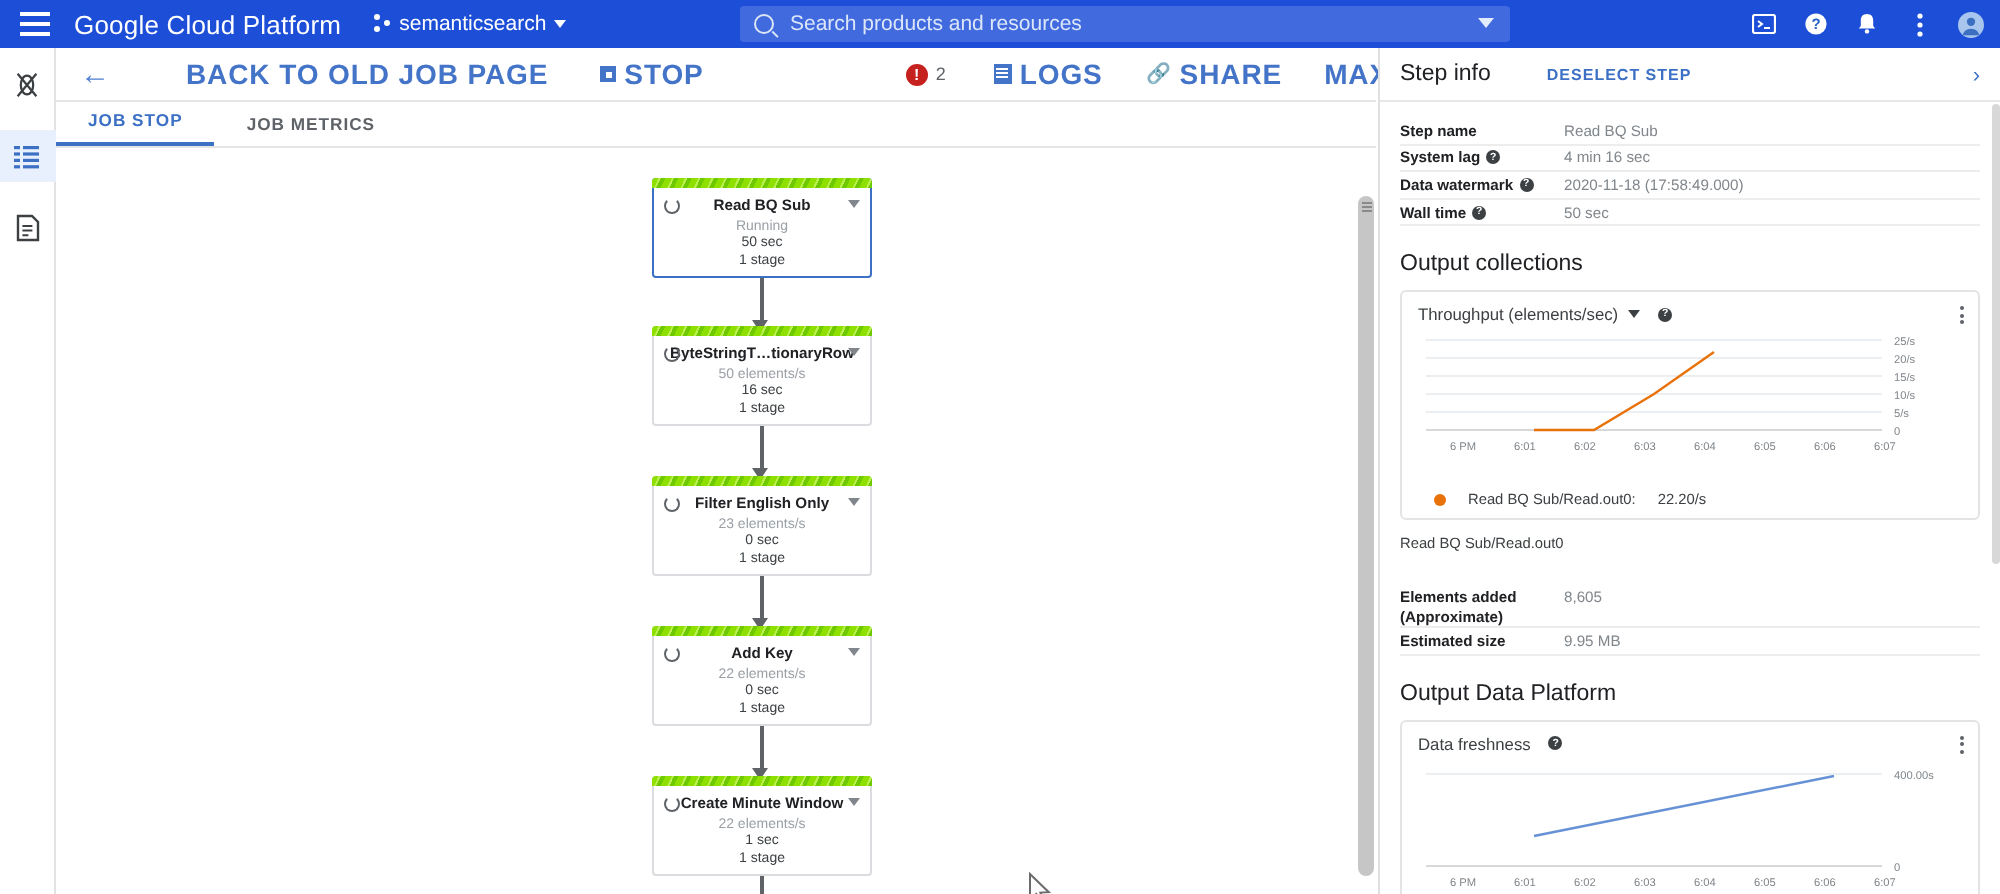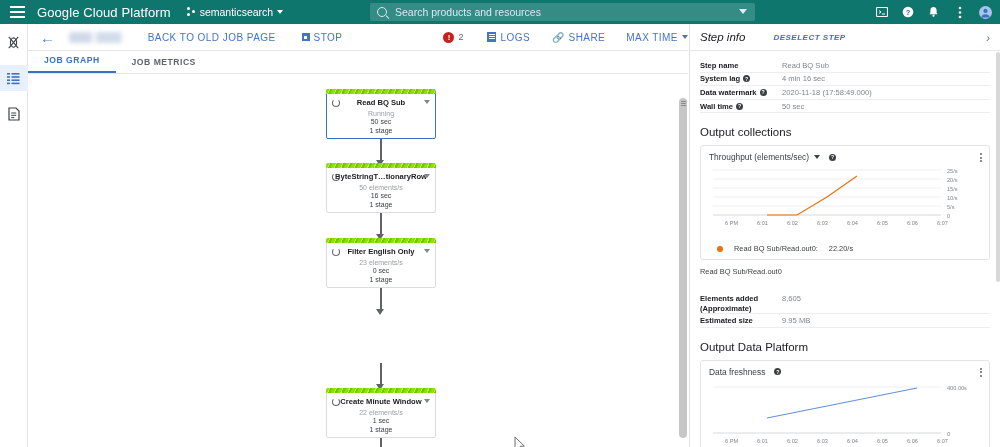--- a/index.html
+++ b/index.html
@@ -7,21 +7,21 @@
     width: 1000px; height: 447px;
     font-family: "Liberation Sans", sans-serif;
     background: #ffffff;
     overflow: hidden;
   }
   #app { position: relative; width: 1000px; height: 447px; }
 
   
   .gcp-bar {
     position: absolute; top: 0; left: 0; width: 1000px; height: 24px;
-    background: #0f766e;
+    background: #1d4ed8;
     display: flex; align-items: center;
     color: #fff;
   }
   .hamburger { width: 26px; margin-left: 6px; display:flex; flex-direction:column; gap:3px; cursor:pointer; }
   .hamburger span { display:block; height:2px; background:#fff; width:15px; margin-left:4px;}
   .gcp-title { font-size: 13px; margin-left: 5px; letter-spacing: .1px; white-space: nowrap; }
   .proj-chip { display:flex; align-items:center; gap:4px; margin-left:16px; font-size:10.5px; cursor:pointer;}
   .dots3 { position:relative; width:9px; height:10px; }
   .dots3 i { position:absolute; width:3px; height:3px; background:#fff; border-radius:50%; display:block;}
   .dots3 i:nth-child(1){ left:0; top:0;}
@@ -55,21 +55,21 @@
     position:absolute; left:28px; top:24px; width:660px; height:27px;
     background:#fff; border-bottom:1px solid #e5e5e5;
     display:flex; align-items:center;
   }
   .back-arrow { margin-left:12px; color:#4f7fd4; font-size:15px; cursor:pointer; line-height:1;}
   .job-title-blur {
     margin-left:14px; width:175px; height:11px;
     background: repeating-linear-gradient(90deg,#c9d3e4 0 22px,#eef1f6 22px 28px,#c9d7e8 28px 52px,#f2f4f8 52px 60px,#cdd8e8 60px 90px,#f0f2f6 90px 97px,#c7d2e3 97px 120px,#eceff5 120px 128px,#ccd6e6 128px 150px,#eef0f5 150px 158px,#c5d0e2 158px 175px);
     filter: blur(2.2px); opacity:.85; border-radius:2px;
   }
-  .tb-link { color:#4374c8; font-size:10px; letter-spacing:.45px; font-weight:400; cursor:pointer; white-space:nowrap;}
+  .tb-link { color:#4374c8; font-size:14px; letter-spacing:.45px; font-weight:700; cursor:pointer; white-space:nowrap;}
   .tb-item { display:flex; align-items:center; gap:4px; cursor:pointer; }
   .stop-sq { width:8px;height:8px;background:#4374c8; }
   .stop-sq::after{content:"";display:block;width:3px;height:3px;background:#fff;margin:2.5px;}
   .err-badge { width:11px;height:11px;border-radius:50%;background:#c5221f;color:#fff;font-size:8px;font-weight:700;display:flex;align-items:center;justify-content:center;}
   .err-count { color:#5f6368; font-size:9px; }
   .logs-ico { width:9px;height:10px;background:#4374c8;position:relative;}
   .logs-ico::after{content:"";position:absolute;left:1.5px;top:2px;width:6px;height:1px;background:#fff;box-shadow:0 2px 0 #fff,0 4px 0 #fff;}
   .share-ico { color:#4374c8; font-size:10px; }
   .mini-caret { width:0;height:0;border-left:3px solid transparent;border-right:3px solid transparent;border-top:4px solid #4374c8;}
 
@@ -109,21 +109,21 @@
   .gscroll-grip { position:absolute; top:27px; left:2.5px; width:5px; height:5px;
      background:repeating-linear-gradient(#8a8a8a 0 1px,transparent 1px 2px); }
 
   .cursor { position:absolute; left:486px; top:362px; width:12px; height:17px; }
 
   
   .panel {
     position:absolute; left:689px; top:24px; width:311px; height:423px;
     background:#fff; border-left:1px solid #e0e0e0; overflow:hidden;
   }
-  .panel-head { height:27px; display:flex; align-items:center; border-bottom:1px solid #e7e7e7; position:relative;font-style:italic;}
+  .panel-head { height:27px; display:flex; align-items:center; border-bottom:1px solid #e7e7e7; position:relative;}
   .panel-head h2 { font-size:11.5px; font-weight:400; color:#202124; margin-left:10px;}
   .deselect { font-size:8px; font-weight:600; letter-spacing:.5px; color:#3b70c4; margin-left:28px; cursor:pointer;}
   .panel-expand { position:absolute; right:10px; top:8px; color:#3b70c4; font-size:11px; cursor:pointer; }
 
   .kv-table { margin:8px 10px 0 10px; }
   .kv-row { display:flex; align-items:center; height:13.6px; border-bottom:1px solid #ededed; font-size:7.6px;}
   .kv-k { width:82px; color:#202124; font-weight:700; display:flex; align-items:center; gap:3px;}
   .kv-v { color:#80868b; }
   .qmark { width:7px;height:7px;border-radius:50%;background:#3c4043;color:#fff;font-size:5.2px;display:inline-flex;align-items:center;justify-content:center;font-weight:700;}
 
@@ -256,21 +256,21 @@
       <span class="share-ico">🔗</span>
       <span class="tb-link">SHARE</span>
     </span>
     <span class="tb-item" style="margin-left:21px">
       <span class="tb-link">MAX TIME</span>
       <span class="mini-caret"></span>
     </span>
   </div>
 
   <div class="tabs">
-    <div class="tab active">JOB GRAPH</div>
+    <div class="tab active">JOB STOP</div>
     <div class="tab">JOB METRICS</div>
   </div>
 
   <div class="graph">
 
     <div class="edge" style="top:65px;  height:23px;"></div>
     <div class="edge-arrow" style="top:86px;"></div>
     <div class="edge" style="top:139px; height:23px;"></div>
     <div class="edge-arrow" style="top:160px;"></div>
     <div class="edge" style="top:214px; height:23px;"></div>
@@ -302,20 +302,29 @@
     <div class="node" style="left:298px; top:164px; height:50px;">
       <div class="node-stripe"></div>
       <div class="node-spin"></div>
       <div class="node-chev"></div>
       <div class="node-title">Filter English Only</div>
       <div class="node-sub">23 elements/s</div>
       <div class="node-line">0 sec</div>
       <div class="node-line">1 stage</div>
     </div>
 
+    <div class="node" style="left:298px; top:239px; height:50px;">
+      <div class="node-stripe"></div>
+      <div class="node-spin"></div>
+      <div class="node-chev"></div>
+      <div class="node-title">Add Key</div>
+      <div class="node-sub">22 elements/s</div>
+      <div class="node-line">0 sec</div>
+      <div class="node-line">1 stage</div>
+    </div>
 
     <div class="node" style="left:298px; top:314px; height:50px;">
       <div class="node-stripe"></div>
       <div class="node-spin"></div>
       <div class="node-chev"></div>
       <div class="node-title">Create Minute Window</div>
       <div class="node-sub">22 elements/s</div>
       <div class="node-line">1 sec</div>
       <div class="node-line">1 stage</div>
     </div>

